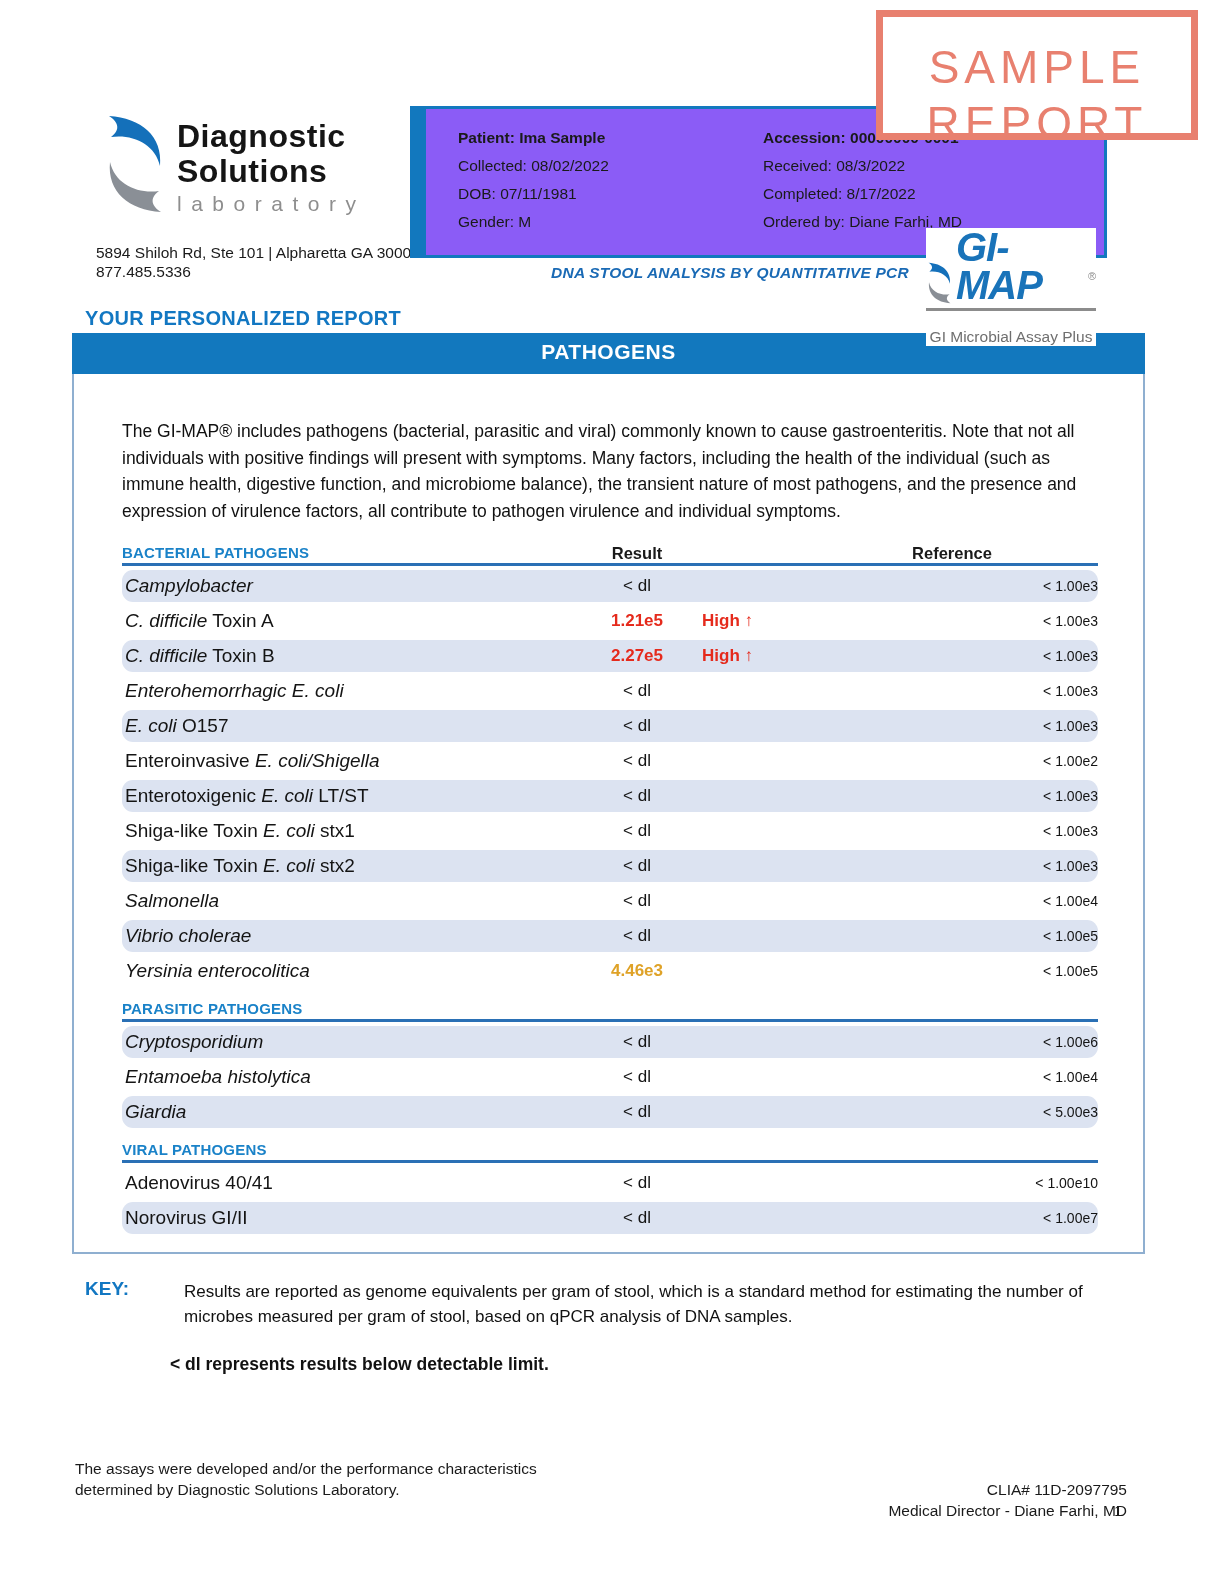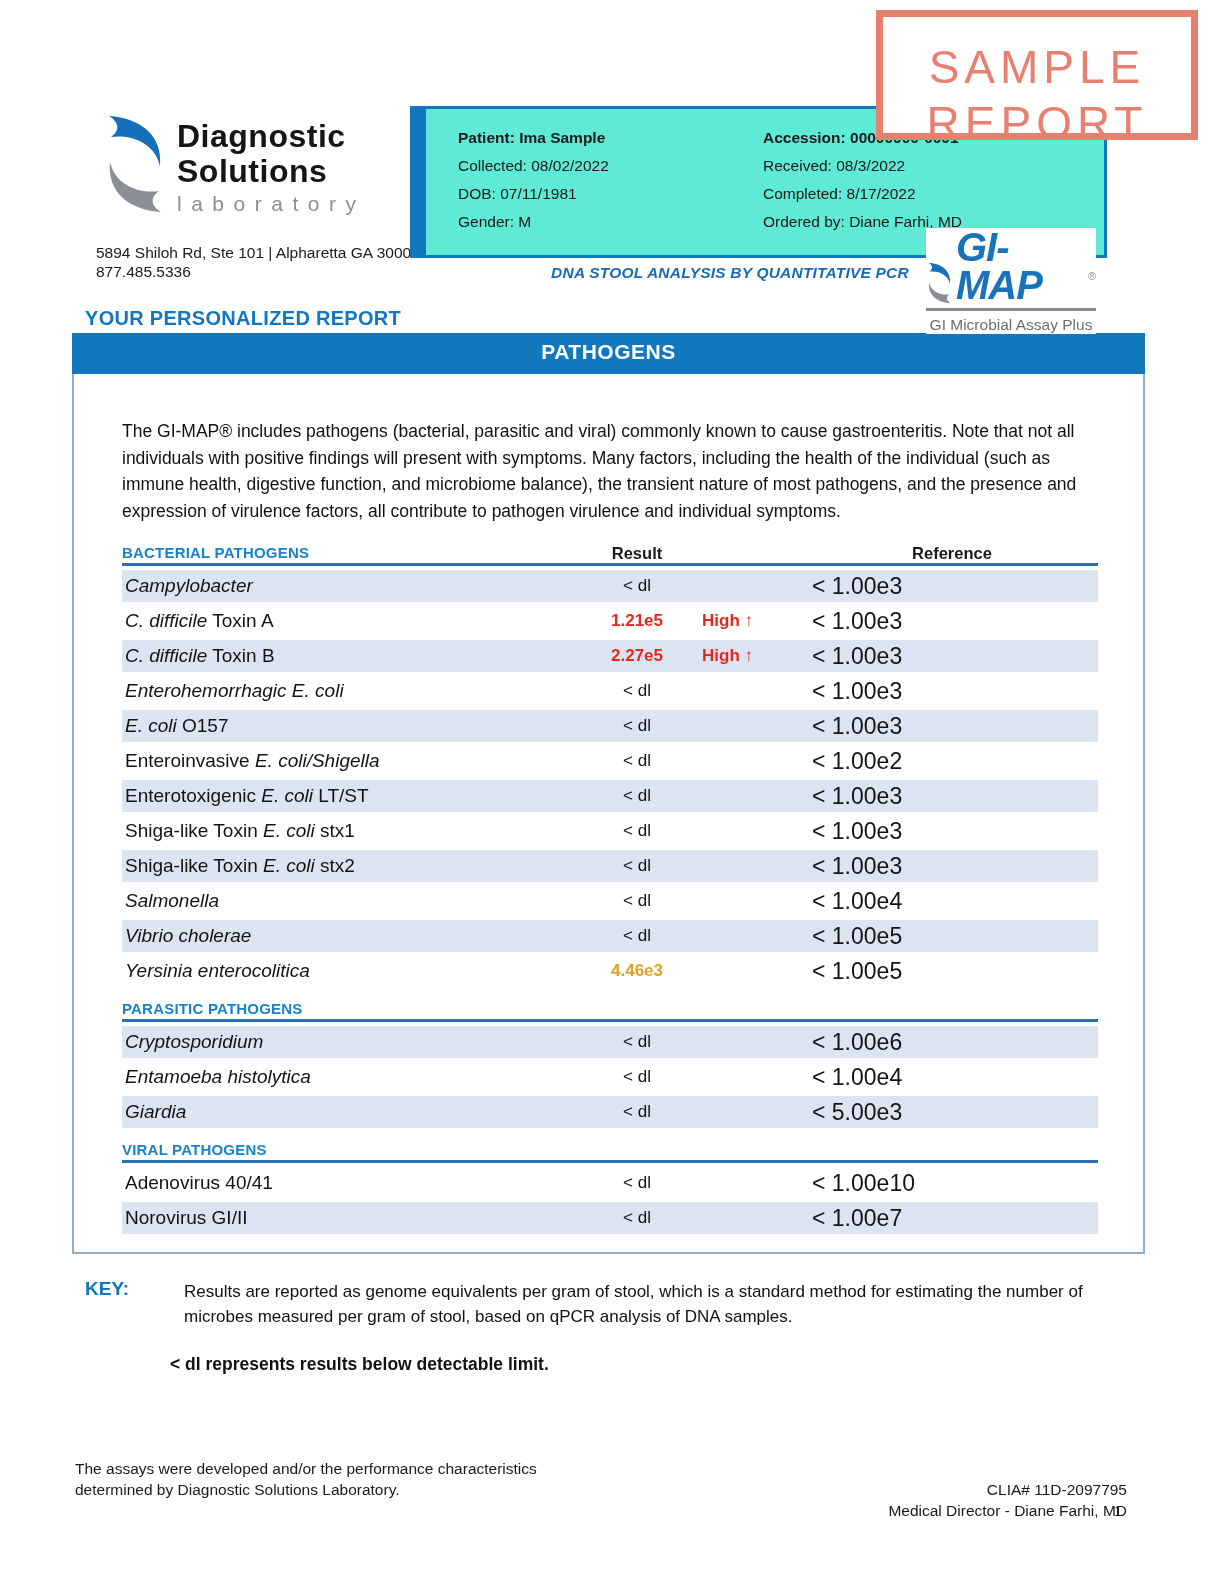--- a/index.html
+++ b/index.html
@@ -21,40 +21,40 @@
   .lab-logo { position:absolute; left:103px; top:114px; display:flex; }
   .lab-icon svg { width:64px; height:100px; display:block; }
   .lab-text { margin-left:10px; padding-top:5px; }
   .lab-n { font-size:32px; font-weight:bold; letter-spacing:0.5px; line-height:35px; color:#151515; }
   .lab-lab { font-size:21px; color:#8e8e8e; letter-spacing:9.5px; margin-top:3px; }
   .lab-addr { position:absolute; left:96px; top:243px; font-size:15.5px; line-height:19px; color:#1a1a1a; }
 
   
   .pbox {
     position:absolute; left:410px; top:106px; width:697px; height:152px;
-    border:3px solid var(--primary-blue,#1278be); background:#5eead4;
+    border:3px solid var(--primary-blue,#1278be); background:#8b5cf6;
   }
   .pbox-bar { position:absolute; left:0; top:0; bottom:0; width:13px; background:var(--primary-blue,#1278be); }
   .pbox-cols { display:flex; padding:20px 0 0 45px; }
   .pcol-l { width:305px; }
   .pline { font-size:15.5px; line-height:18px; margin-bottom:10px; }
   .pline.b { font-weight:bold; }
 
   
   .dna-sub {
     position:absolute; left:420px; top:264px; width:620px; text-align:center;
     font-size:15.5px; font-weight:bold; font-style:italic; color:#1a6ab5; letter-spacing:0.2px;
   }
   .gimap { position:absolute; left:926px; top:228px; width:170px; background:#fff; z-index:5; }
   .gimap-top { display:flex; align-items:flex-end; }
   .gimap-icon svg { width:27px; height:42px; display:block; margin-right:3px; }
   .gimap-name { font-size:40px; font-weight:bold; font-style:italic; color:#1973b9; letter-spacing:-1px; line-height:38px; }
   .gimap-reg { font-size:11px; color:#8a8a8a; margin-left:3px; position:relative; top:-22px; }
   .gimap-rule { height:3px; background:#8c8c8c; margin-top:4px; }
-  .gimap-tag { font-size:15.5px; color:#6f6f6f; text-align:center; margin-top:5px; }
+  .gimap-tag { font-size:15.5px; color:#6f6f6f; text-align:center; margin-top:17px; }
 
   .report-heading { position:absolute; left:85px; top:307px; font-size:20px; font-weight:bold; color:#1277c2; letter-spacing:0.3px; }
 
   
   .pathobox {
     position:absolute; left:72px; top:333px; width:1073px; height:921px;
     border:2px solid var(--box-border,#8fafd0); background:#fff;
   }
   .pathobar {
     margin:-2px -2px 0 -2px; height:41px; background:var(--primary-blue,#1278be);
@@ -63,28 +63,28 @@
   .intro { margin:44px 33px 0 48px; font-size:17.5px; line-height:26.5px; color:#111; }
 
   .ptable { margin:18px 0 0 48px; width:976px; }
   .sec-head { position:relative; height:24px; border-bottom:3px solid var(--table-rule,#2a70b5); margin-bottom:4px; }
   .sec-head.later { margin-top:11px; }
   .sec-label { font-size:15px; font-weight:bold; color:var(--section-label,#1a82c8); letter-spacing:0.2px; line-height:22px; }
   .col-result, .col-ref { position:absolute; top:0; text-align:center; font-size:16.5px; font-weight:bold; color:#1a1a1a; line-height:22px; }
   .col-result { left:450px; width:130px; }
   .col-ref { left:690px; width:280px; }
 
-  .trow { display:grid; grid-template-columns:450px 130px 110px 286px; height:32px; margin-bottom:3px; align-items:center; }
+  .trow { display:grid; grid-template-columns:450px 130px 110px 286px; height:32px; margin-bottom:3px; align-items:center;border-radius:11px; }
   .trow.shaded { background:var(--row-shade,#dce3f1); }
   .cname { font-size:19px; padding-left:3px; white-space:nowrap; color:#141414; }
   .cres { text-align:center; font-size:17px; color:#141414; }
   .cres.high { color:var(--high-red,#e52a1c); font-weight:bold; }
   .cres.elev { color:var(--elev-amber,#dfa227); font-weight:bold; }
   .cflag { font-size:17px; font-weight:bold; color:var(--high-red,#e52a1c); }
-  .cref { text-align:left; font-size:23px; color:#141414; }
+  .cref { text-align:right; font-size:14px; color:#141414; }
 
   
   .key-label { position:absolute; left:85px; top:1278px; font-size:19px; font-weight:bold; color:#1277c2; }
   .key-body { position:absolute; left:184px; top:1279px; width:948px; font-size:17px; line-height:25px; color:#111; }
   .key-p2 { margin-top:21px; }
   .sup7 { font-size:12px; position:relative; top:-7px; }
   .key-note { margin-top:23px; margin-left:-14px; font-weight:bold; font-size:17.5px; color:#111; }
 
   
   .foot-left { position:absolute; left:75px; top:1458px; font-size:15.5px; line-height:21px; }

